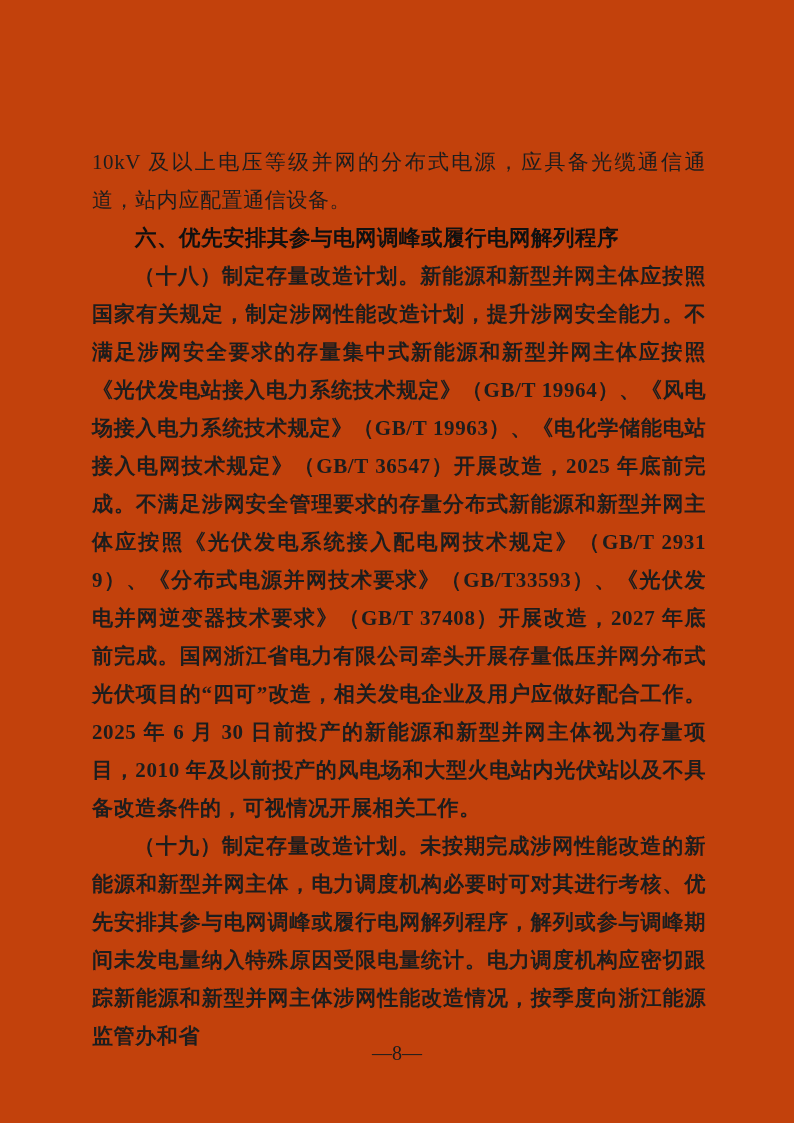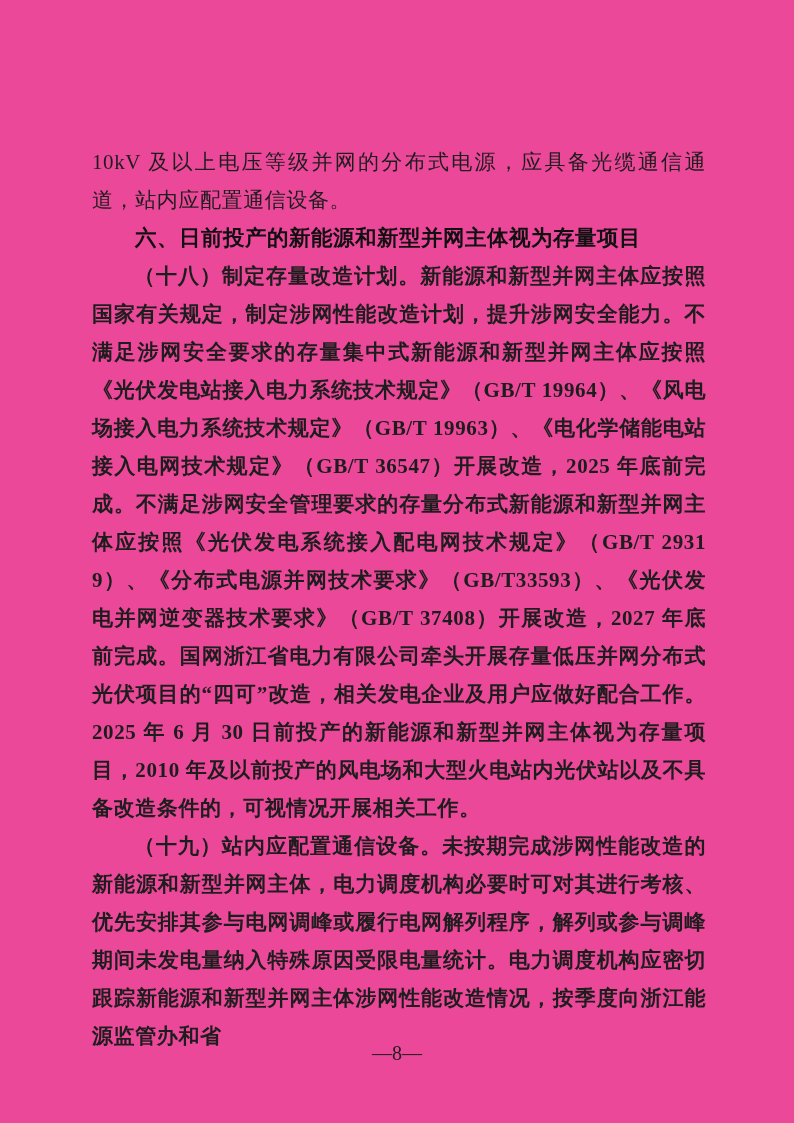--- a/index.html
+++ b/index.html
@@ -4,21 +4,21 @@
 <style>
   html, body {
     margin: 0;
     padding: 0;
     background: #ffffff;
   }
   .page {
     position: relative;
     width: 794px;
     height: 1123px;
-    background: #ec4899;
+    background: #c2410c;
     overflow: hidden;
     color: #1d1d1d;
     font-family: "Liberation Serif", "DejaVu Serif", serif;
   }
   .content {
     position: absolute;
     left: 92px;
     top: 143px;
     width: 614px;
   }
@@ -60,22 +60,22 @@
   }
 </style>
 </head>
 <body>
 
 <div class="page">
   <div class="content">
 
     <p class="body-text">10kV 及以上电压等级并网的分布式电源，应具备光缆通信通道，站内应配置通信设备。</p>
 
-    <h2 class="section-heading">六、日前投产的新能源和新型并网主体视为存量项目</h2>
+    <h2 class="section-heading">六、优先安排其参与电网调峰或履行电网解列程序</h2>
 
     <p class="body-text indent"><span>（十八）制定存量改造计划。</span><span>新能源和新型并网主体应按照国家有关规定，制定涉网性能改造计划，提升涉网安全能力。不满足涉网安全要求的存量集中式新能源和新型并网主体应按照《光伏发电站接入电力系统技术规定》（GB/T 19964）、《风电场接入电力系统技术规定》（GB/T 19963）、《电化学储能电站接入电网技术规定》（GB/T 36547）开展改造，2025 年底前完成。不满足涉网安全管理要求的存量分布式新能源和新型并网主体应按照《光伏发电系统接入配电网技术规定》（GB/T 29319）、《分布式电源并网技术要求》（GB/T33593）、《光伏发电并网逆变器技术要求》（GB/T 37408）开展改造，2027 年底前完成。国网浙江省电力有限公司牵头开展存量低压并网分布式光伏项目的“四可”改造，相关发电企业及用户应做好配合工作。2025 年 6 月 30 日前投产的新能源和新型并网主体视为存量项目，2010 年及以前投产的风电场和大型火电站内光伏站以及不具备改造条件的，可视情况开展相关工作。</span></p>
 
-    <p class="body-text indent"><span>（十九）站内应配置通信设备。</span><span>未按期完成涉网性能改造的新能源和新型并网主体，电力调度机构必要时可对其进行考核、优先安排其参与电网调峰或履行电网解列程序，解列或参与调峰期间未发电量纳入特殊原因受限电量统计。电力调度机构应密切跟踪新能源和新型并网主体涉网性能改造情况，按季度向浙江能源监管办和省</span></p>
+    <p class="body-text indent"><span>（十九）制定存量改造计划。</span><span>未按期完成涉网性能改造的新能源和新型并网主体，电力调度机构必要时可对其进行考核、优先安排其参与电网调峰或履行电网解列程序，解列或参与调峰期间未发电量纳入特殊原因受限电量统计。电力调度机构应密切跟踪新能源和新型并网主体涉网性能改造情况，按季度向浙江能源监管办和省</span></p>
 
   </div>
 
   <div class="page-number">—8—</div>
 </div>
 
 </body></html>

